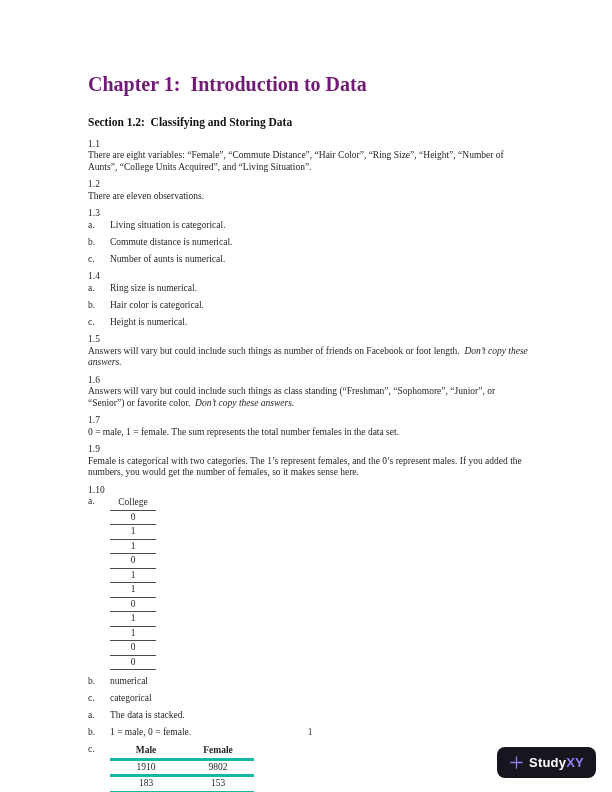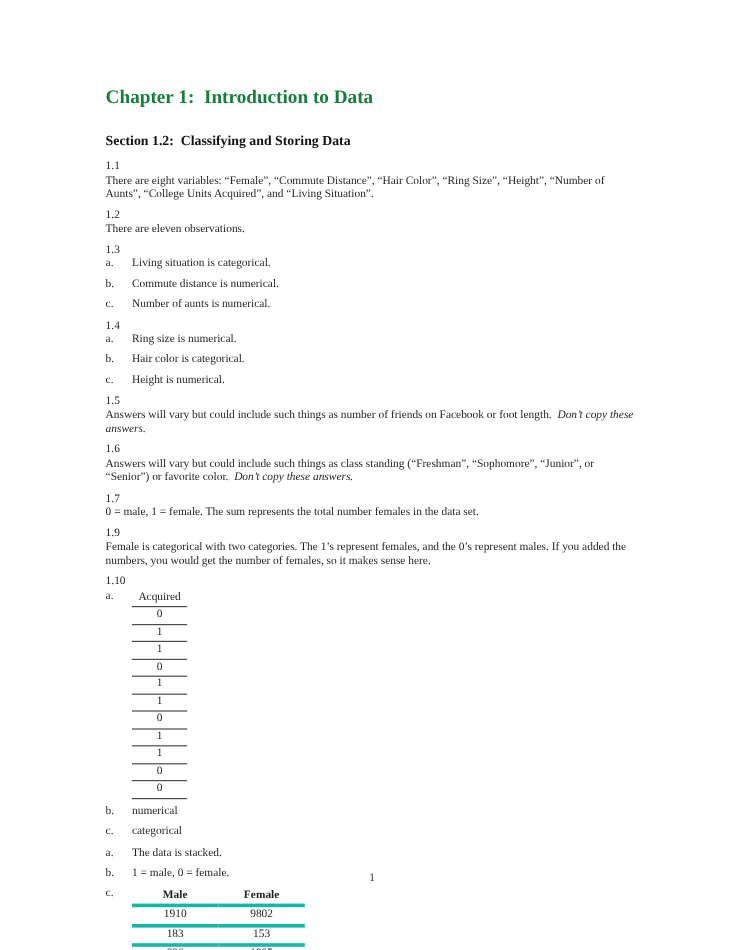--- a/index.html
+++ b/index.html
@@ -7,22 +7,22 @@
     width: 612px; height: 792px;
     background: #ffffff;
     font-family: "Liberation Serif", serif;
     color: #1f1f1f;
     position: relative;
     overflow: hidden;
   }
   .content { padding: 73px 80px 0 88px; }
 
   h1.chapter {
-    font-size: 16px; line-height: 1.1; font-weight: bold;
-    margin: 0; white-space: pre-wrap; color: #15803d;
+    font-size: 20px; line-height: 1.1; font-weight: bold;
+    margin: 0; white-space: pre-wrap; color: #701a75;
   }
   h2.section {
     font-size: 11.5px; line-height: 1.1; font-weight: bold;
     margin: 21px 0 10px 0; white-space: pre-wrap; color: #111;
   }
 
   .item { display: flex; font-size: 9.5px; line-height: 11.5px; margin-bottom: 6px; flex-direction: column; }
   .num { width: 27px; flex: none; }
   .body { flex: 1; }
   .txt { white-space: pre-wrap; }
@@ -148,21 +148,21 @@
     </div>
 
     <div class="item">
       <span class="num">1.10</span>
       <div class="body">
         <div class="sub">
           <span class="letter">a.</span>
           <table class="mini">
             <tbody>
                 <tr>
-                  <td>Acquired</td>
+                  <td>College</td>
                 </tr>
             <tr>
                   <td>0</td>
                 </tr>
             <tr>
                   <td>1</td>
                 </tr>
             <tr>
                   <td>1</td>
                 </tr>
@@ -245,13 +245,19 @@
           </tbody>
             </table>
         </div>
       </div>
     </div>
 
   </div>
 
   <div class="page-number">1</div>
 
+  <div class="logo">
+    <svg width="15" height="15" viewBox="0 0 20 20">
+      <path d="M10 2.5 V17.5 M2.5 10 H17.5" stroke="#8f7ff2" stroke-width="1.7" fill="none" stroke-linecap="round"></path>
+    </svg>
+    <span class="logo-text"><span class="study">Study</span><span class="xy">XY</span></span>
+  </div>
 </div>
 
 </body></html>

